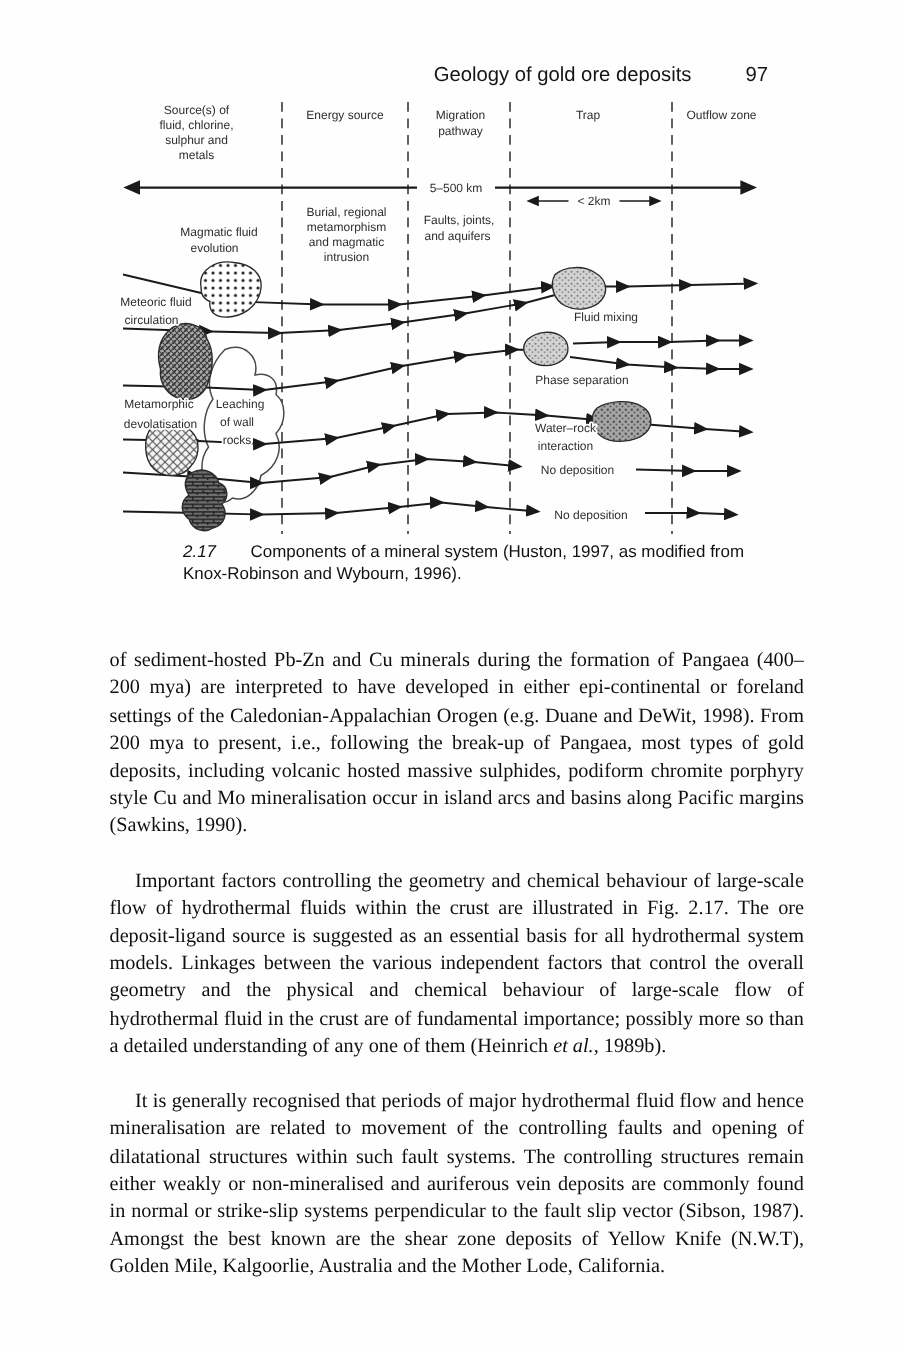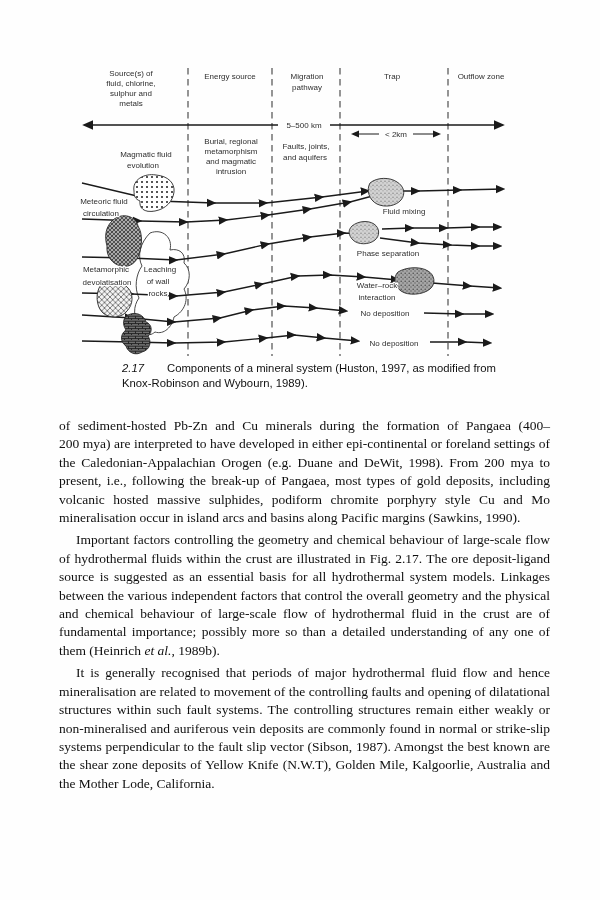--- a/index.html
+++ b/index.html
@@ -10,28 +10,31 @@
   .running-head .pgnum{margin-left:36px;}
   .figure-wrap{position:absolute;left:70px;top:62px;width:445px;height:300px;}
   svg{display:block;}
   svg text{font-family:"Liberation Sans", sans-serif;font-size:8px;fill:#2e2e2e;}
   .halo{paint-order:stroke;stroke:#ffffff;stroke-width:2.4px;stroke-linejoin:round;}
   .caption{position:absolute;left:122px;top:361px;width:392px;
         font-family:"Liberation Sans", sans-serif;font-size:11.3px;line-height:1.32;color:#111;}
   .cap-num{font-style:italic;margin-right:23px;}
   .body-text{position:absolute;left:55px;top:413px;width:499px;
         font-size:13.5px;line-height:18.4px;text-align:justify;color:#0f0f0f;}
-  .body-text p{margin:4px;}
+  .body-text p{margin:18px;}
   .body-text p.indent{text-indent:17px;}
 </style>
 </head>
 <body>
 
 <div class="page">
 
+  <div class="running-head">
+    <span>Geology of gold ore deposits</span><span class="pgnum">97</span>
+  </div>
 
   <div class="figure-wrap">
   <svg width="445" height="300" viewBox="70 62 445 300">
     <defs>
       <marker id="ah" viewBox="0 0 6 6" refX="4.5" refY="3" markerWidth="7.5" markerHeight="7.5" orient="auto-start-reverse">
         <path d="M0,0.4 L6,3 L0,5.6 Z" fill="#1a1a1a"></path>
       </marker>
       <pattern id="p-dots" width="5" height="5" patternUnits="userSpaceOnUse">
         <rect width="5" height="5" fill="#ffffff"></rect>
             <circle cx="2" cy="2" r="1" fill="#1c1c1c"></circle>
@@ -141,21 +144,21 @@
       <text class="halo" x="388" y="256" text-anchor="middle">Phase separation</text>
       <text class="halo" x="377" y="288" text-anchor="middle">Water–rock</text>
       <text class="halo" x="377" y="300" text-anchor="middle">interaction</text>
       <text class="halo" x="385" y="316" text-anchor="middle">No deposition</text>
       <text class="halo" x="394" y="346" text-anchor="middle">No deposition</text>
     </g>
   </svg>
   </div>
 
   <div class="caption">
-    <span class="cap-num">2.17</span><span>Components of a mineral system (Huston, 1997, as modified from Knox-Robinson and Wybourn, 1989).</span>
+    <span class="cap-num">2.17</span><span>Components of a mineral system (Huston, 1997, as modified from Knox-Robinson and Wybourn, 1996).</span>
   </div>
 
   <div class="body-text">
     <p>of sediment-hosted Pb-Zn and Cu minerals during the formation of Pangaea (400–200&nbsp;mya) are interpreted to have developed in either epi-continental or foreland settings of the Caledonian-Appalachian Orogen (e.g. Duane and DeWit, 1998). From 200&nbsp;mya to present, i.e., following the break-up of Pangaea, most types of gold deposits, including volcanic hosted massive sulphides, podiform chromite porphyry style Cu and Mo mineralisation occur in island arcs and basins along Pacific margins (Sawkins, 1990).</p>
     <p class="indent">Important factors controlling the geometry and chemical behaviour of large-scale flow of hydrothermal fluids within the crust are illustrated in Fig. 2.17. The ore deposit-ligand source is suggested as an essential basis for all hydrothermal system models. Linkages between the various independent factors that control the overall geometry and the physical and chemical behaviour of large-scale flow of hydrothermal fluid in the crust are of fundamental importance; possibly more so than a detailed understanding of any one of them (Heinrich <i>et al.</i>, 1989b).</p>
     <p class="indent">It is generally recognised that periods of major hydrothermal fluid flow and hence mineralisation are related to movement of the controlling faults and opening of dilatational structures within such fault systems. The controlling structures remain either weakly or non-mineralised and auriferous vein deposits are commonly found in normal or strike-slip systems perpendicular to the fault slip vector (Sibson, 1987). Amongst the best known are the shear zone deposits of Yellow Knife (N.W.T), Golden Mile, Kalgoorlie, Australia and the Mother Lode, California.</p>
   </div>
 
 </div>
 

